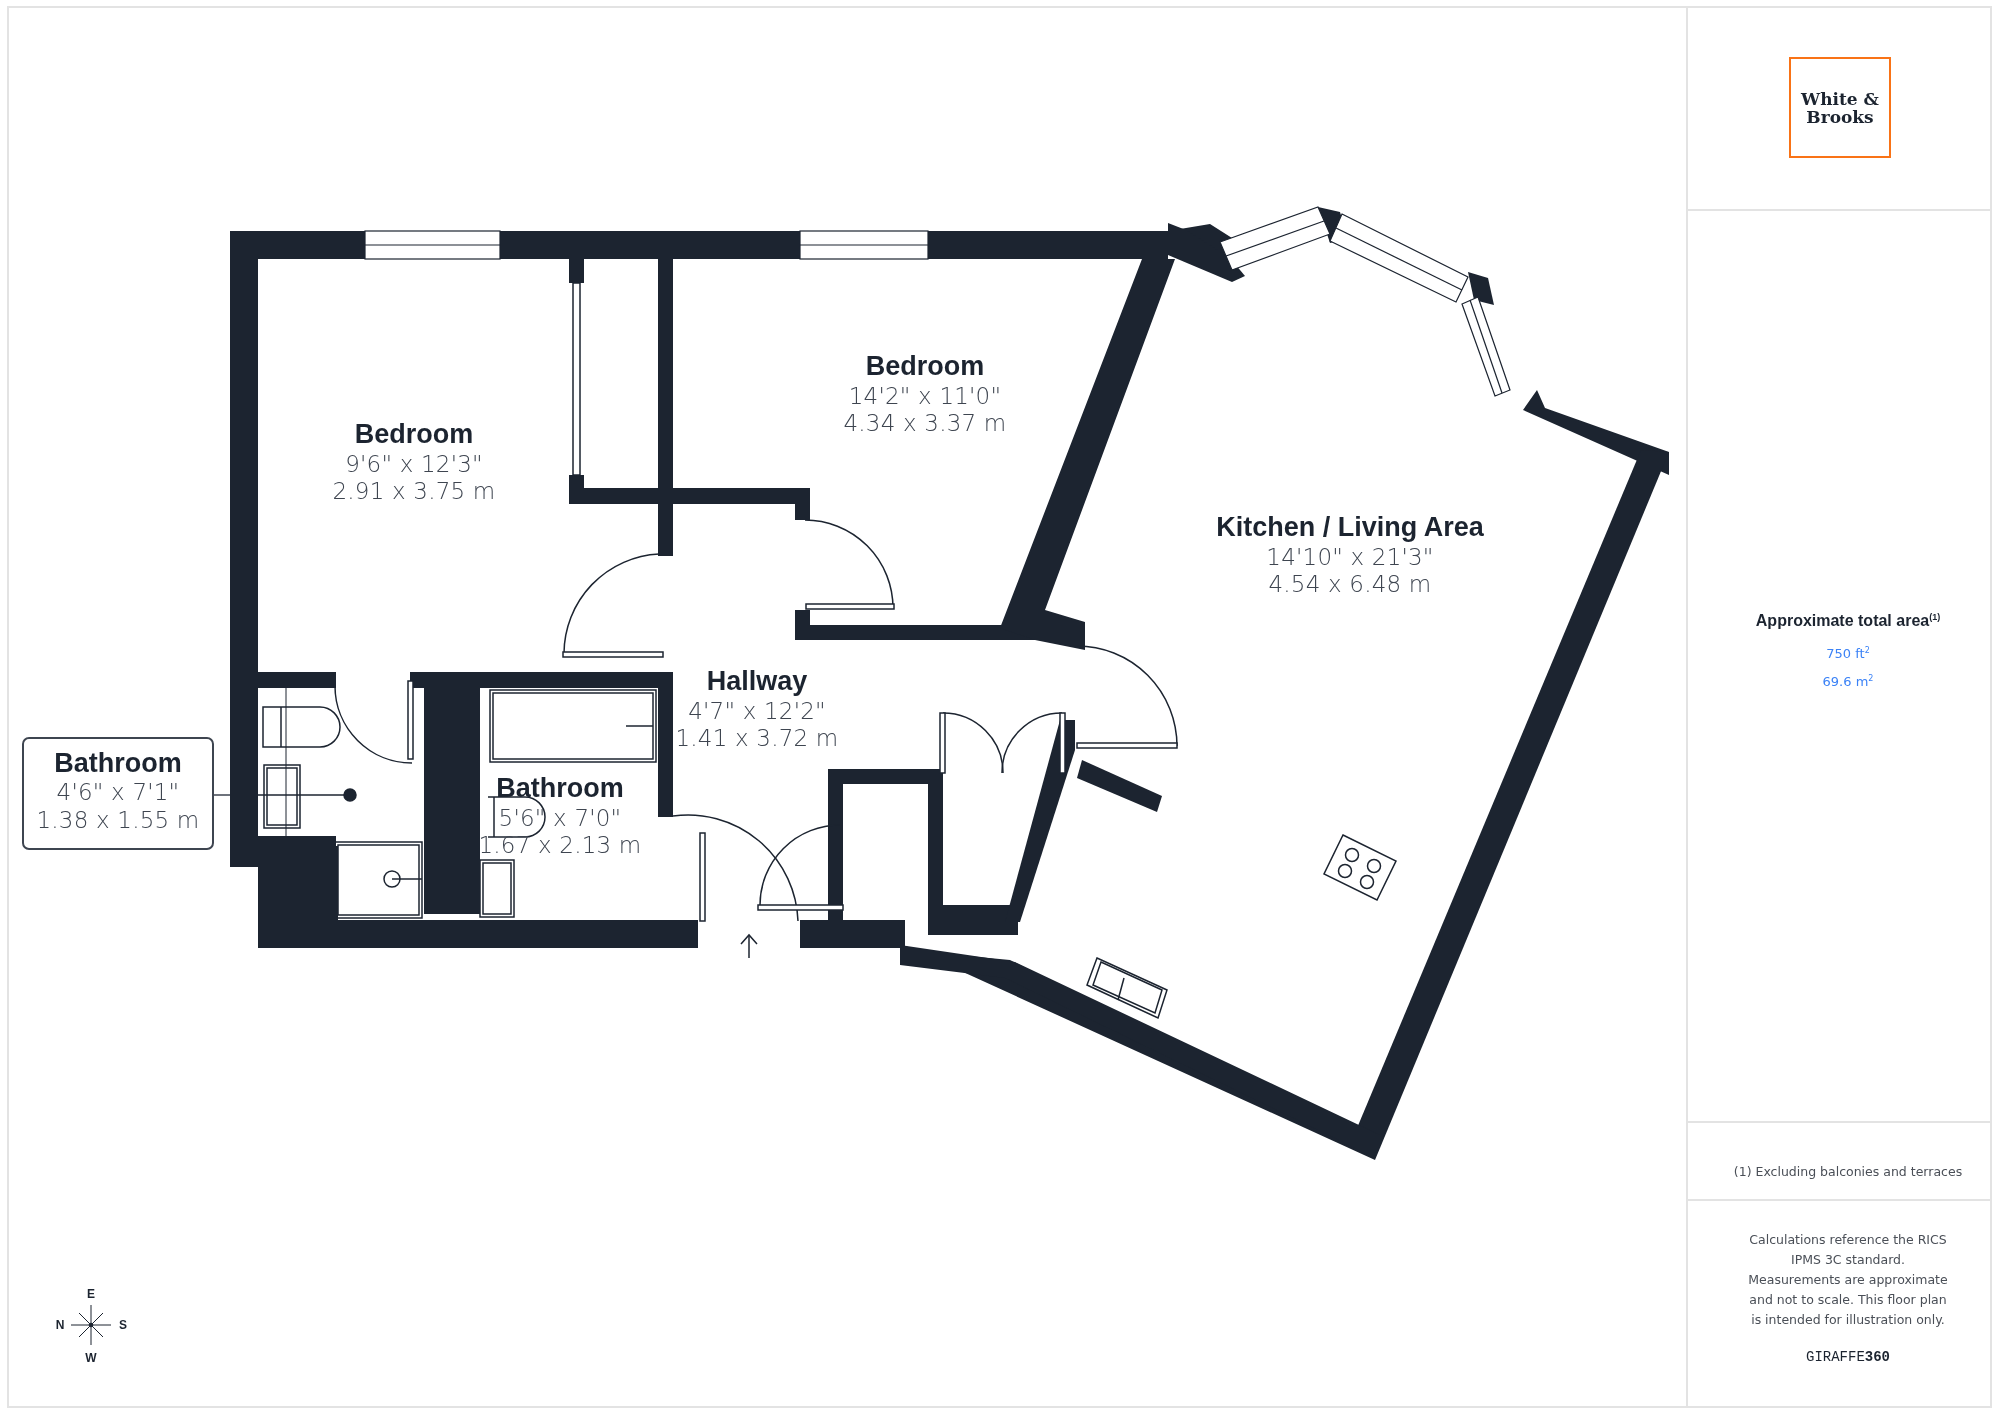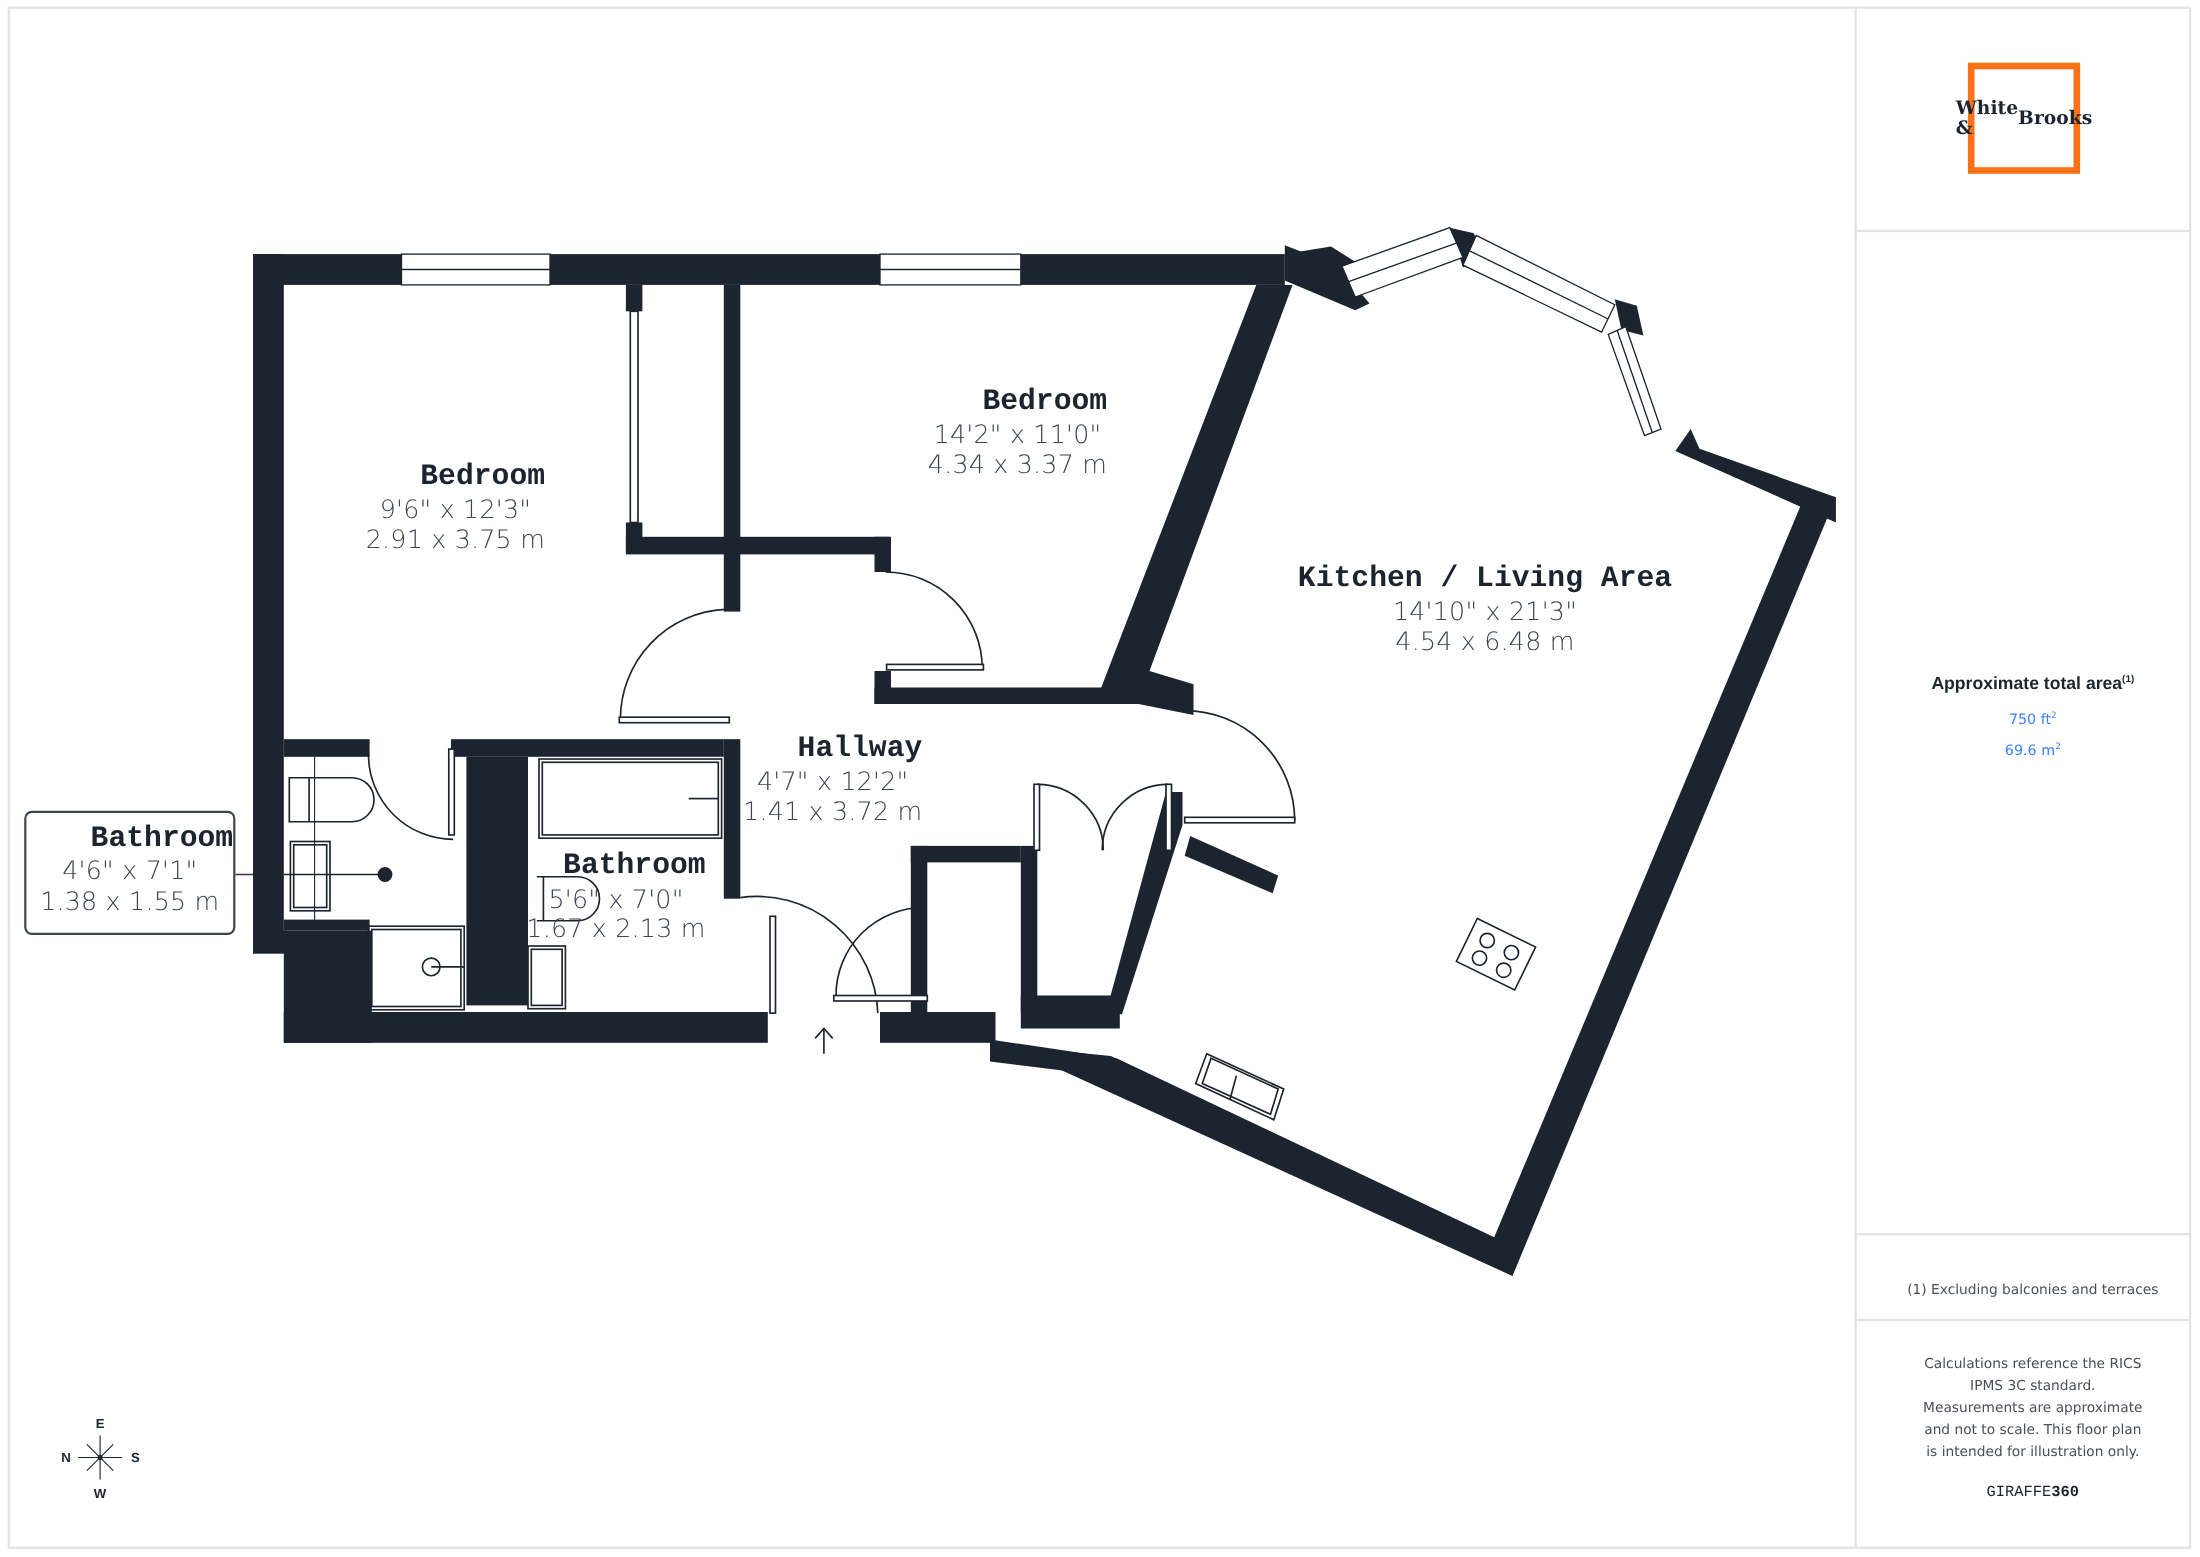--- a/index.html
+++ b/index.html
@@ -2,24 +2,24 @@
 <html><head>
 <meta charset="utf-8">
 <style>
   html, body { margin: 0; padding: 0; background: #ffffff; }
   body { width: 2000px; height: 1415px; position: relative; overflow: hidden; font-family: "DejaVu Sans", sans-serif; color: #1c2430; }
   .frame { position: absolute; left: 7px; top: 6px; width: 1985px; height: 1402px; border: 2px solid #e3e3e3; box-sizing: border-box; }
   .sidebar-divider { position: absolute; left: 1686px; top: 6px; width: 2px; height: 1402px; background: #e3e3e3; }
   .hline { position: absolute; left: 1686px; width: 306px; height: 2px; background: #e3e3e3; }
   .plan { position: absolute; left: 0; top: 0; width: 2000px; height: 1415px; }
   .room-label { position: absolute; text-align: center; transform: translateX(-50%); white-space: nowrap; line-height: 1.18; }
-  .room-name { font-family: Liberation Mono, monospace; font-weight: bold; font-size: 27px; color: #1c2430; text-align: right; }
+  .room-name { font-family: Liberation Sans, sans-serif; font-weight: bold; font-size: 27px; color: #1c2430; }
   .room-dim { font-family: "DejaVu Sans", sans-serif; font-size: 23px; color: #3e4550; font-weight: 300; letter-spacing: 0.2px; }
   .callout { position: absolute; left: 22px; top: 737px; width: 192px; height: 113px; border: 2px solid #3e4550; border-radius: 7px; box-sizing: border-box; background: #fff; text-align: center; padding-top: 8px; line-height: 1.2; }
-  .logo { position: absolute; left: 1789px; top: 57px; width: 102px; height: 101px; border: 6px solid #f97316; box-sizing: border-box; display: flex; flex-direction: row; align-items: center; justify-content: center; }
+  .logo { position: absolute; left: 1789px; top: 57px; width: 102px; height: 101px; border: 2px solid #f97316; box-sizing: border-box; display: flex; flex-direction: column; align-items: center; justify-content: center; }
   .logo span { font-family: "DejaVu Serif", serif; font-weight: bold; font-size: 17px; line-height: 18px; color: #1c2430; }
   .side-text { position: absolute; left: 1688px; width: 320px; text-align: center; }
   .area-title { top: 612px; font-family: "Liberation Sans", sans-serif; font-weight: bold; font-size: 16px; color: #1c2430; }
   .area-title sup { font-size: 9px; }
   .area-val { font-size: 13px; color: #3b82f6; }
   .area-val sup { font-size: 8px; }
   .footnote { top: 1164px; font-size: 12.5px; color: #4a4f57; }
   .disclaimer { top: 1230px; font-size: 12.5px; color: #4a4f57; line-height: 20px; padding: 0 60px; box-sizing: border-box; }
   .brand { top: 1349px; font-family: Liberation Mono, monospace; font-size: 14px; color: #1c2430; }
   .brand b { font-weight: bold; }

